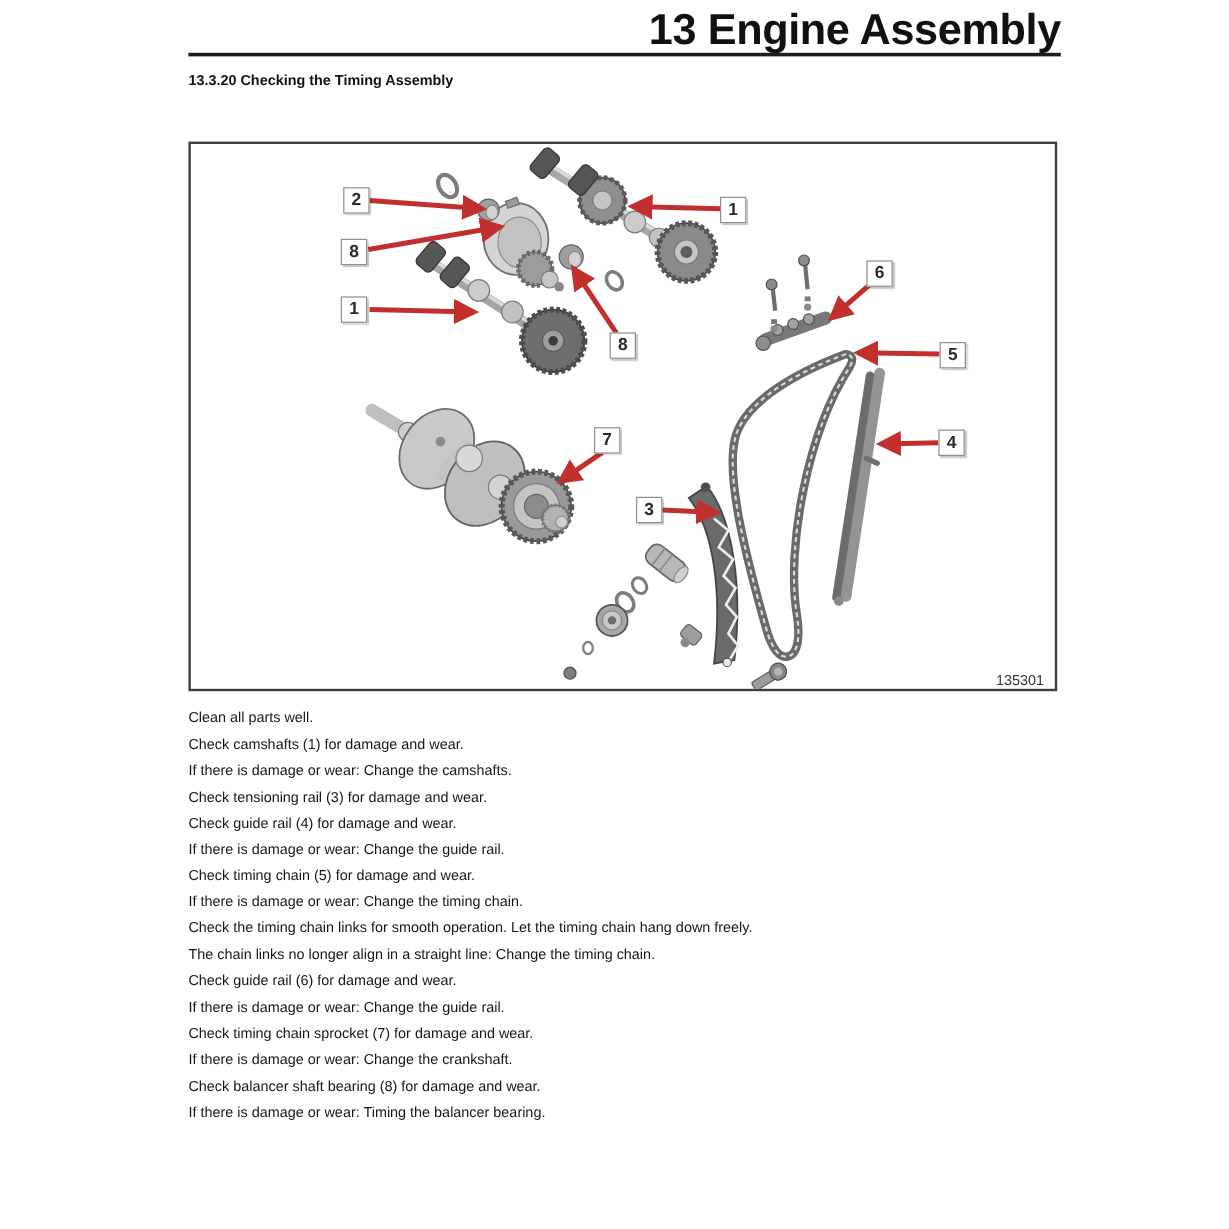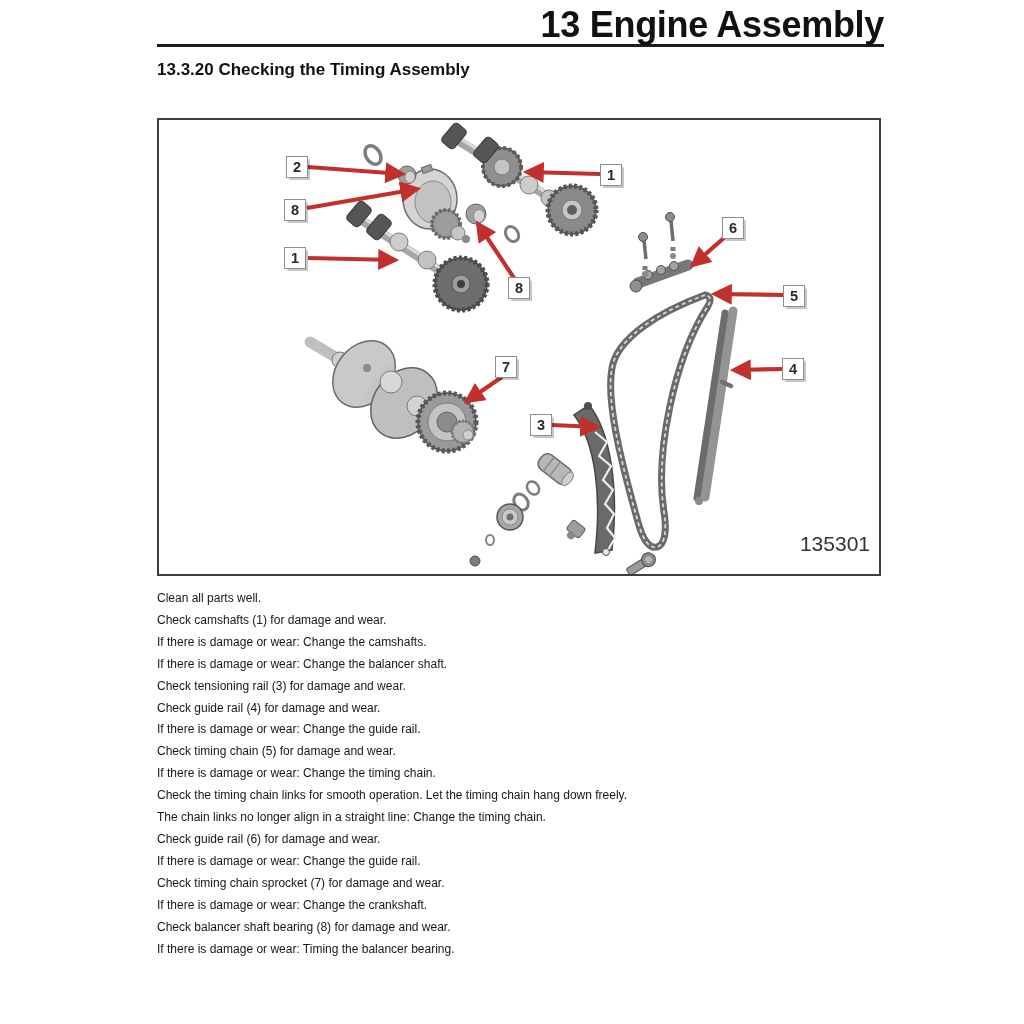--- a/index.html
+++ b/index.html
@@ -9,33 +9,33 @@
   }
   html,body{margin:0;padding:0;background:#ffffff;}
   .page{
     position:relative;width:1024px;height:1024px;background:#ffffff;
     font-family:"Liberation Sans","DejaVu Sans",sans-serif;color:var(--ink);
     overflow:hidden;
   }
   .page-header{position:absolute;left:157px;top:8px;width:727px;text-align:right;}
   .chapter-title{margin:0;font-size:36px;font-weight:bold;color:#111;letter-spacing:-0.3px;line-height:34px;}
   .header-rule{margin-top:2px;border-bottom:3.5px solid #1d1d1d;width:100%;height:0;}
-  .section-title{position:absolute;left:157px;top:60px;margin:0;font-size:17px;font-weight:bold;color:#111;}
+  .section-title{position:absolute;left:157px;top:60px;margin:0;font-size:12px;font-weight:bold;color:#111;}
   .diagram-frame{
     position:absolute;left:157px;top:118px;width:724px;height:458px;margin:0;
     border:2px solid var(--fig-border);box-sizing:border-box;background:#fff;
   }
   .diagram-svg{position:absolute;left:0;top:0;width:720px;height:454px;}
   .callout{
     position:absolute;width:22px;height:22px;box-sizing:border-box;
     background:#ffffff;border:1.5px solid #8e8e8e;box-shadow:1.5px 1.5px 1px rgba(0,0,0,.22);
     display:flex;align-items:center;justify-content:center;
     font-size:14.5px;font-weight:bold;color:#2a2a2a;line-height:1;
   }
-  .figure-number{position:absolute;right:9px;bottom:18px;font-size:21px;color:#333;}
+  .figure-number{position:absolute;right:9px;bottom:0;font-size:12px;color:#333;}
   .procedure{position:absolute;left:157px;top:588px;width:745px;font-size:12px;line-height:21.9px;color:var(--ink);}
   .procedure-line{white-space:nowrap;}
 </style>
 </head>
 <body>
 
 <div class="page">
 
   <header class="page-header">
     <h1 class="chapter-title">13 Engine Assembly</h1>
@@ -243,21 +243,20 @@
         <span>3</span>
       </div>
 
     <div class="figure-number">135301</div>
   </figure>
 
   <div class="procedure">
       <div class="procedure-line">Clean all parts well.</div>
       <div class="procedure-line">Check camshafts (1) for damage and wear.</div>
       <div class="procedure-line">If there is damage or wear: Change the camshafts.</div>
-      <div class="procedure-line">If there is damage or wear: Change the balancer shaft.</div>
       <div class="procedure-line">Check tensioning rail (3) for damage and wear.</div>
       <div class="procedure-line">Check guide rail (4) for damage and wear.</div>
       <div class="procedure-line">If there is damage or wear: Change the guide rail.</div>
       <div class="procedure-line">Check timing chain (5) for damage and wear.</div>
       <div class="procedure-line">If there is damage or wear: Change the timing chain.</div>
       <div class="procedure-line">Check the timing chain links for smooth operation. Let the timing chain hang down freely.</div>
       <div class="procedure-line">The chain links no longer align in a straight line: Change the timing chain.</div>
       <div class="procedure-line">Check guide rail (6) for damage and wear.</div>
       <div class="procedure-line">If there is damage or wear: Change the guide rail.</div>
       <div class="procedure-line">Check timing chain sprocket (7) for damage and wear.</div>

